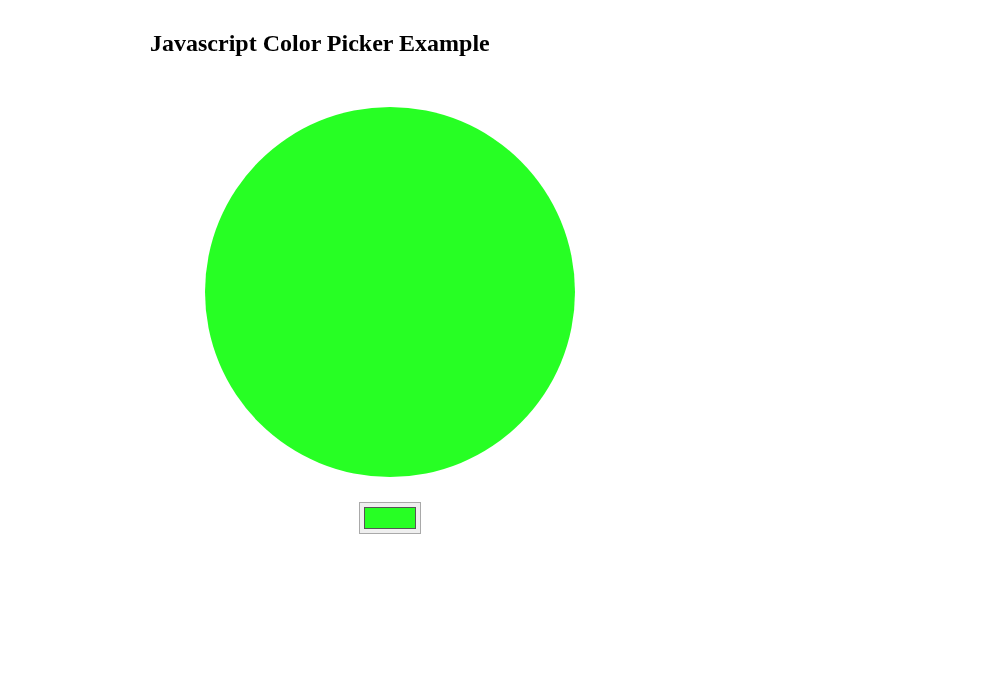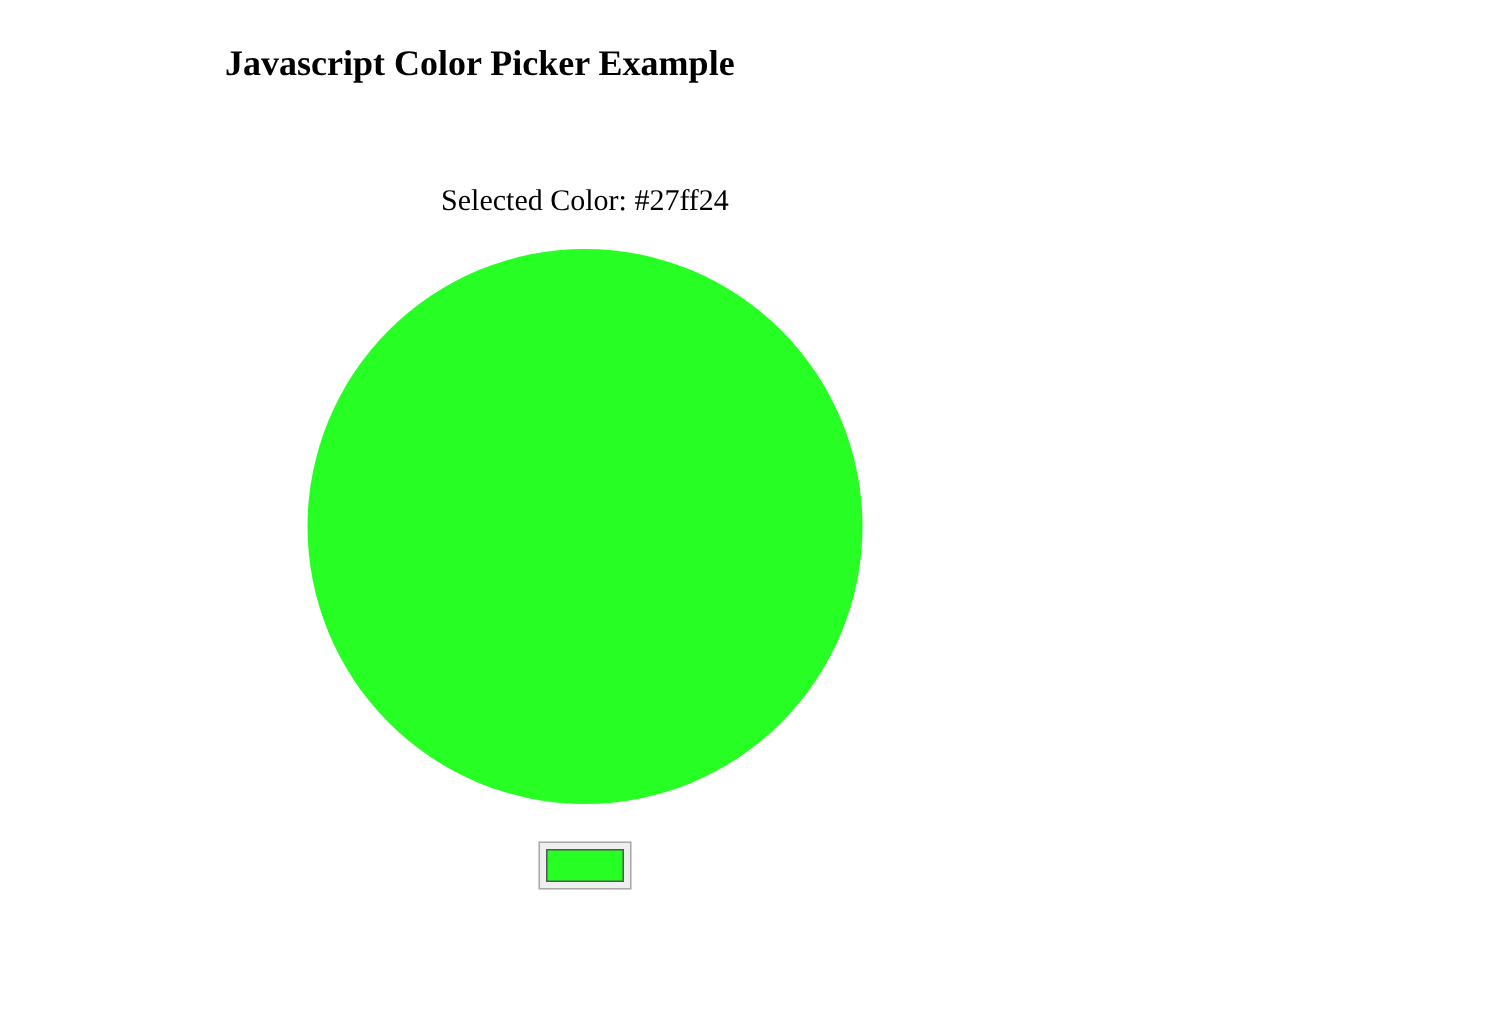--- a/index.html
+++ b/index.html
@@ -11,21 +11,21 @@
       font-family: "Times New Roman", Times, serif;
       background: #ffffff;
       width: 1000px;
       height: 680px;
       padding: 30px 150px;
     }
     .page-title {
       font-size: 24px;
       font-weight: bold;
       color: #000;
-      margin-bottom: 66px;
+      margin-bottom: 50px;
     }
     .content {
       display: flex;
       flex-direction: column;
       align-items: center;
       width: 400px;
       margin-left: 40px;
     }
     .selected-label {
       font-size: 20px;
@@ -53,22 +53,19 @@
       height: 100%;
       border: 1px solid #555;
     }
   </style>
 </head>
 <body>
 
 <h2 class="page-title">Javascript Color Picker Example</h2>
 
 <div class="content">
-  <div class="selected-label">
-    <span>Selected Color: </span><span>#27ff24</span>
-  </div>
 
   <div class="color-circle" style="background-color: rgb(39, 255, 36);"></div>
 
   <div class="color-input-wrap">
     <div class="color-swatch" style="background-color: rgb(39, 255, 36);"></div>
   </div>
 </div>
 
 </body></html>

